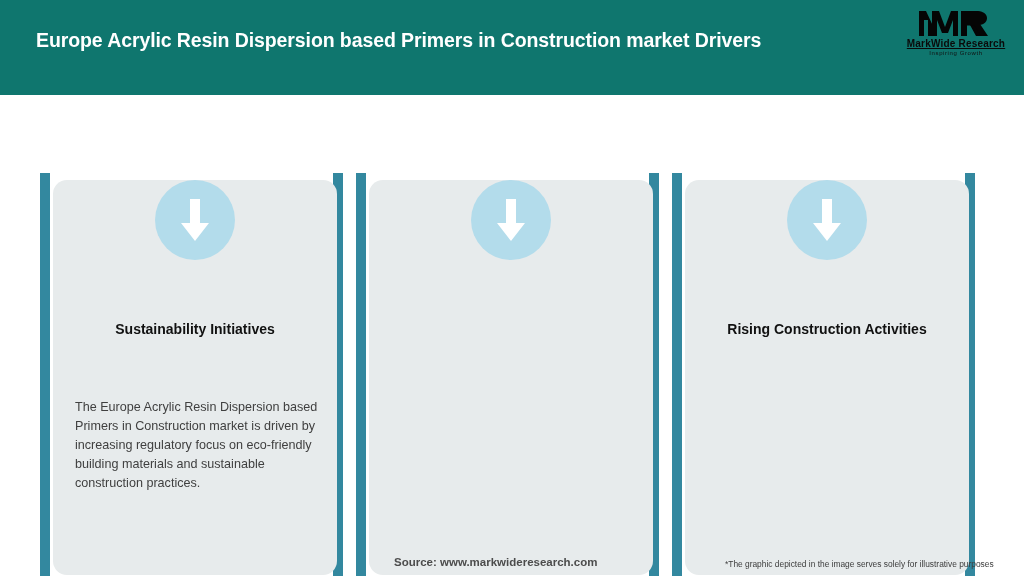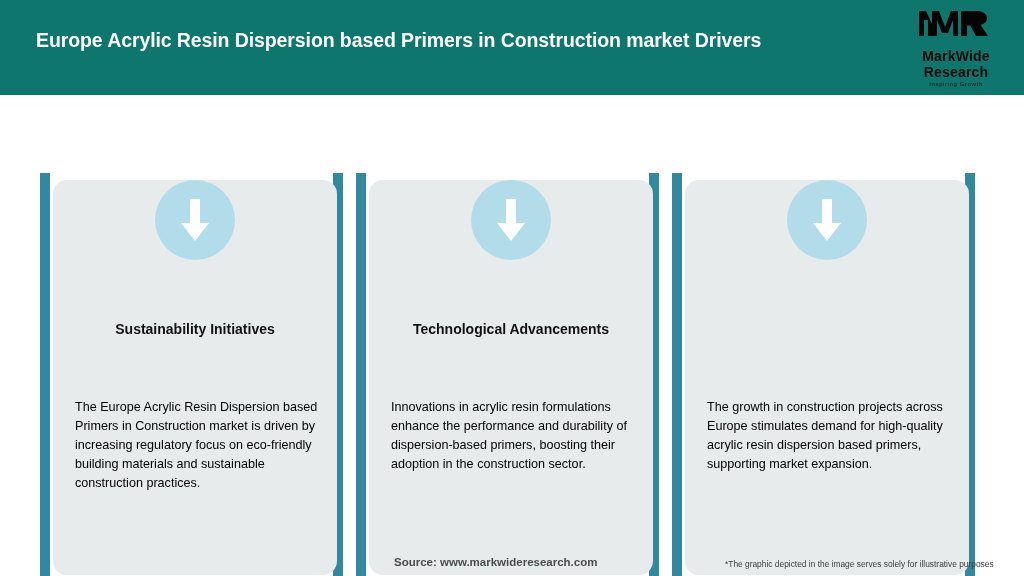--- a/index.html
+++ b/index.html
@@ -44,25 +44,26 @@
     width: 104px;
     height: 58px;
     text-align: center;
   }
   .logo-mark {
     display: block;
     margin: 0 auto;
   }
   .logo-name {
     display: block;
-    font-size: 14px;
+    font-size: 10px;
     font-weight: bold;
     color: #0a0a0a;
     letter-spacing: 0.2px;
-    margin-top: 10px;
+    margin-top: 0;
+    text-decoration: underline;
   }
   .logo-tag {
     display: block;
     font-size: 6px;
     color: #111111;
     letter-spacing: 0.6px;
     margin-top: 1px;
   }
 
   
@@ -133,21 +134,21 @@
     color: #111111;
     line-height: 18px;
   }
 
   .card-body {
     position: absolute;
     left: 22px;
     top: 218px;
     width: 252px;
     font-size: 12.6px;
-    color: #000000;
+    color: #404040;
     line-height: 19px;
   }
 
   
   .footer-source {
     position: absolute;
     left: 394px;
     top: 556px;
     font-size: 11.5px;
     font-weight: bold;
@@ -199,33 +200,31 @@
   </div>
 
   <div class="card-wrap c2">
     <div class="bracket"></div>
     <div class="card">
       <div class="icon-circle">
         <svg width="34" height="46" viewBox="0 0 34 46">
           <path d="M12 2 L22 2 L22 26 L31 26 L17 44 L3 26 L12 26 Z" fill="#ffffff"></path>
         </svg>
       </div>
-      <div class="card-title">Technological Advancements</div>
-      <div class="card-body">Innovations in acrylic resin formulations enhance the performance and durability of dispersion-based primers, boosting their adoption in the construction sector.</div>
     </div>
   </div>
 
   <div class="card-wrap c3">
     <div class="bracket"></div>
     <div class="card">
       <div class="icon-circle">
         <svg width="34" height="46" viewBox="0 0 34 46">
           <path d="M12 2 L22 2 L22 26 L31 26 L17 44 L3 26 L12 26 Z" fill="#ffffff"></path>
         </svg>
       </div>
-      <div class="card-body">The growth in construction projects across Europe stimulates demand for high-quality acrylic resin dispersion based primers, supporting market expansion.</div>
+      <div class="card-title">Rising Construction Activities</div>
     </div>
   </div>
 
 </div>
 
 <div class="footer-source">Source: www.markwideresearch.com</div>
 <div class="footer-note">*The graphic depicted in the image serves solely for illustrative purposes</div>
 
 </body></html>

